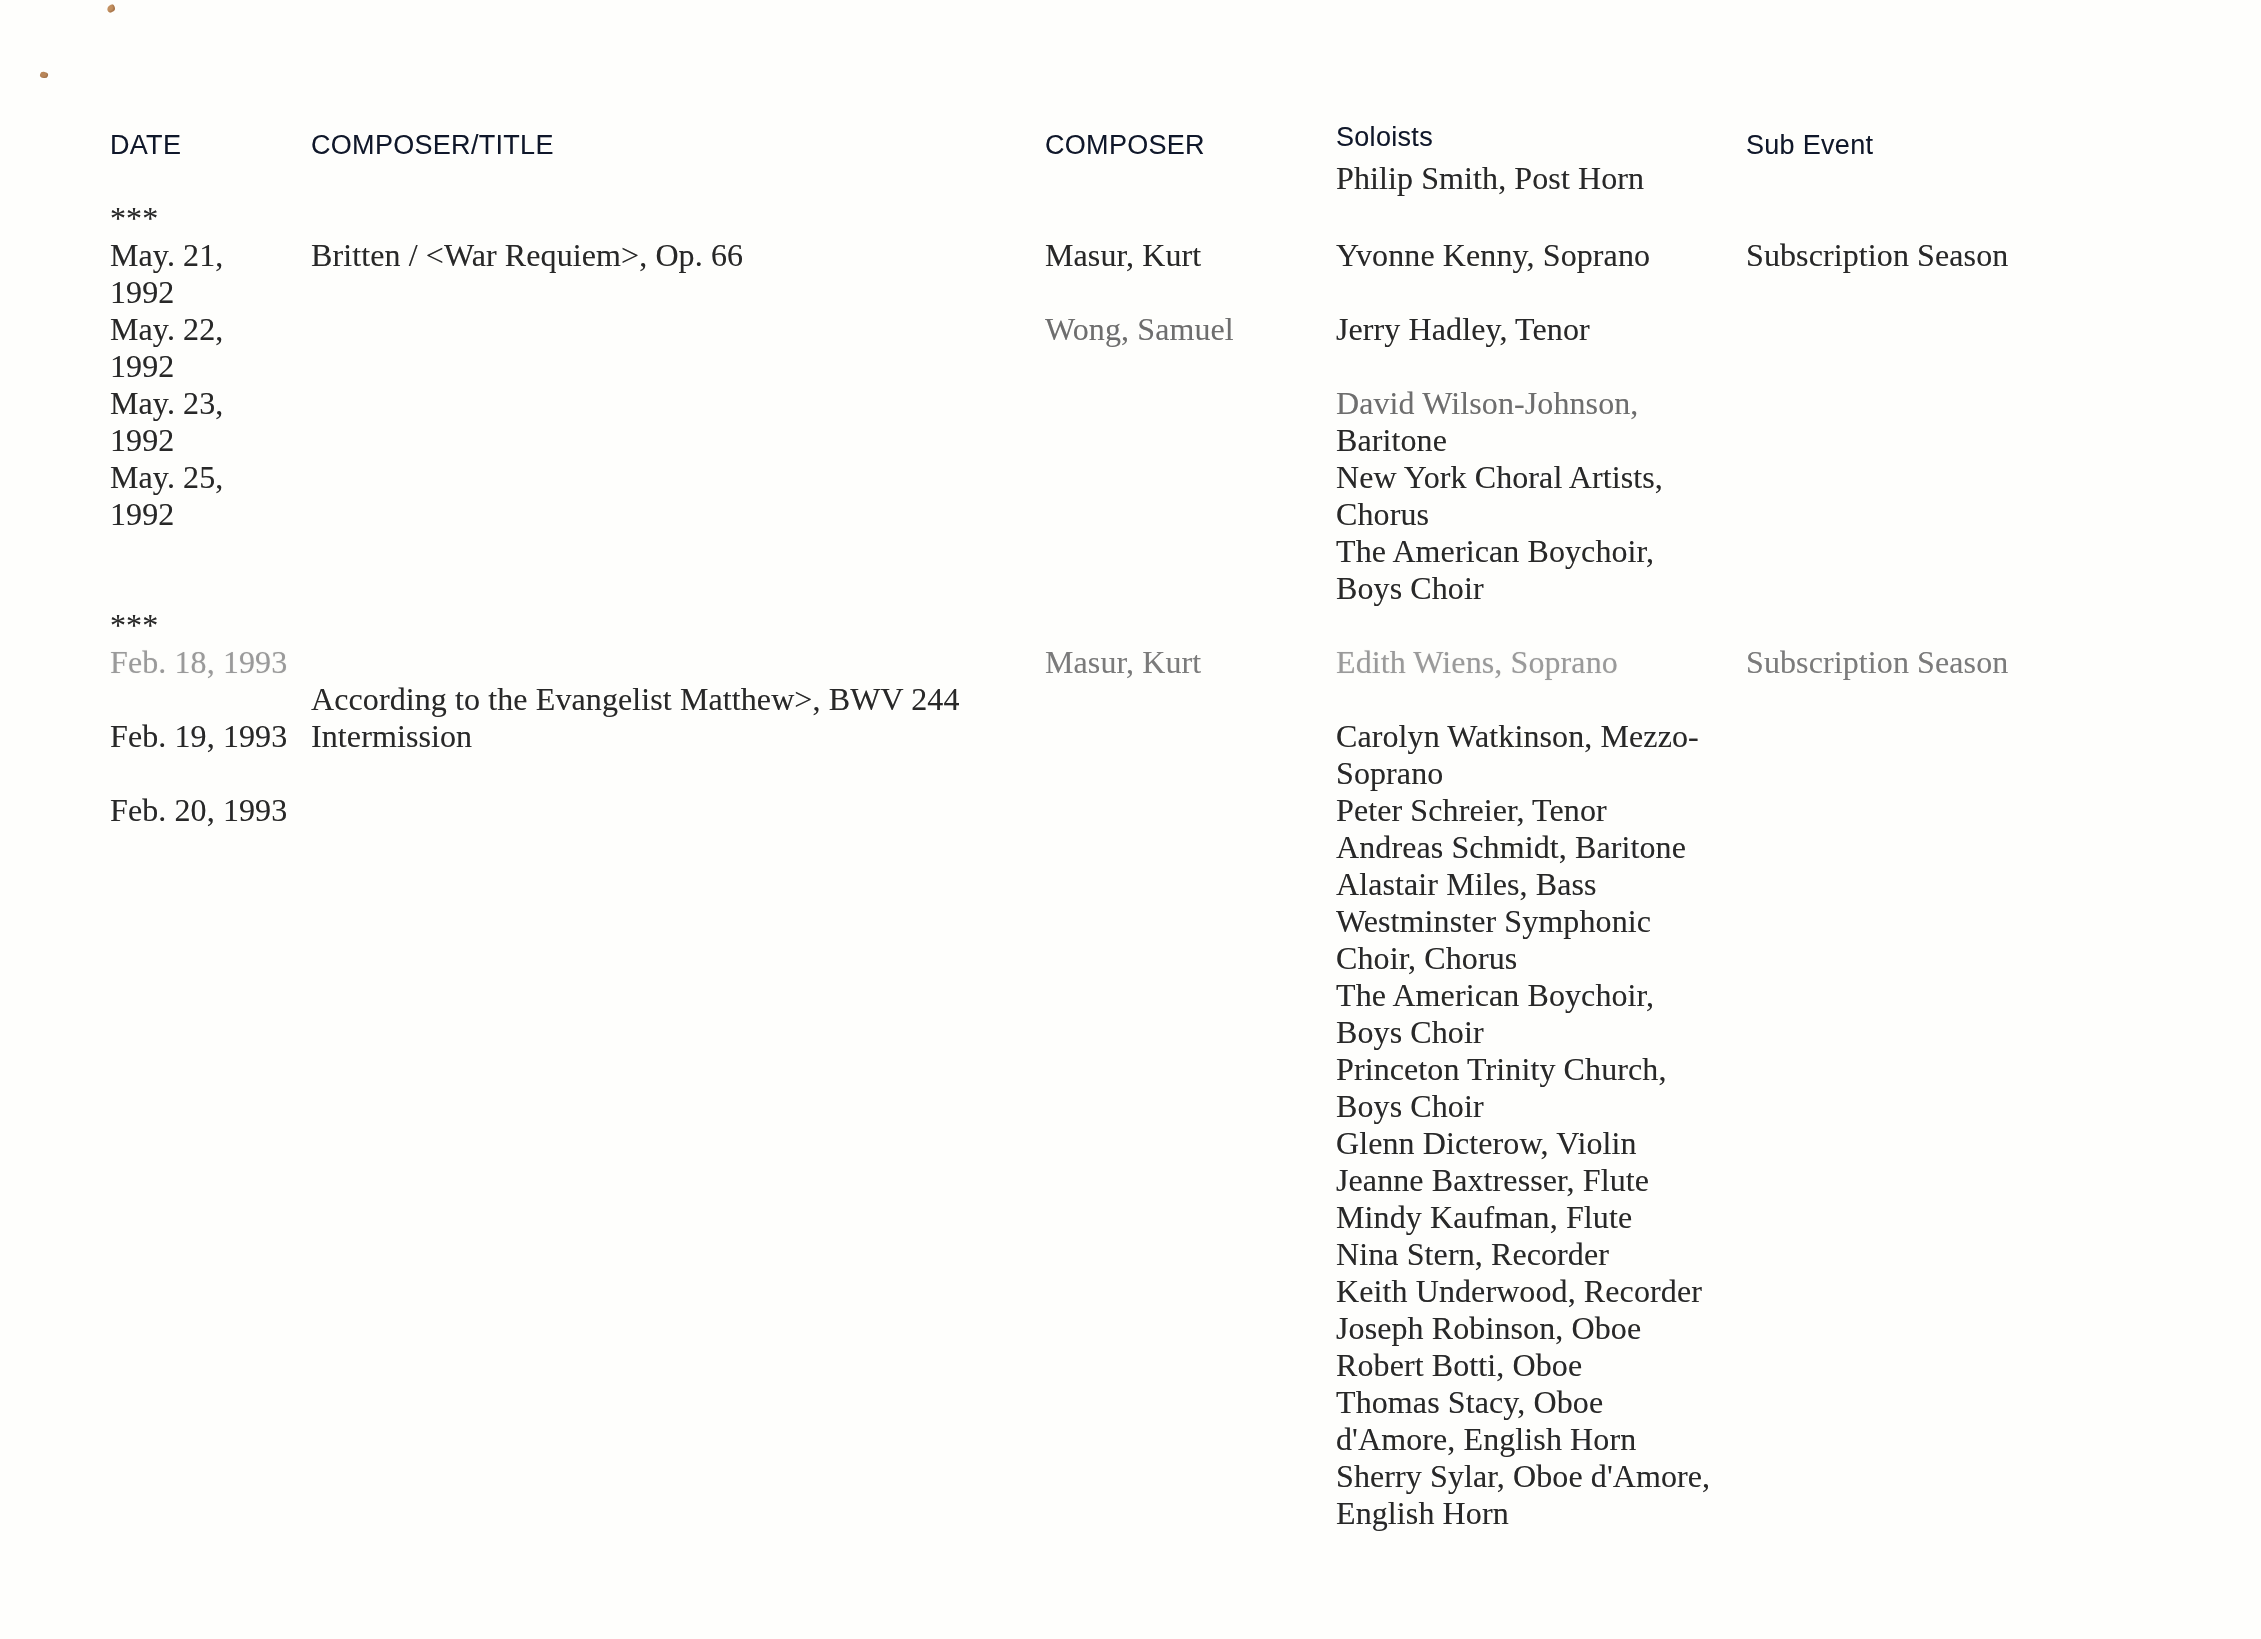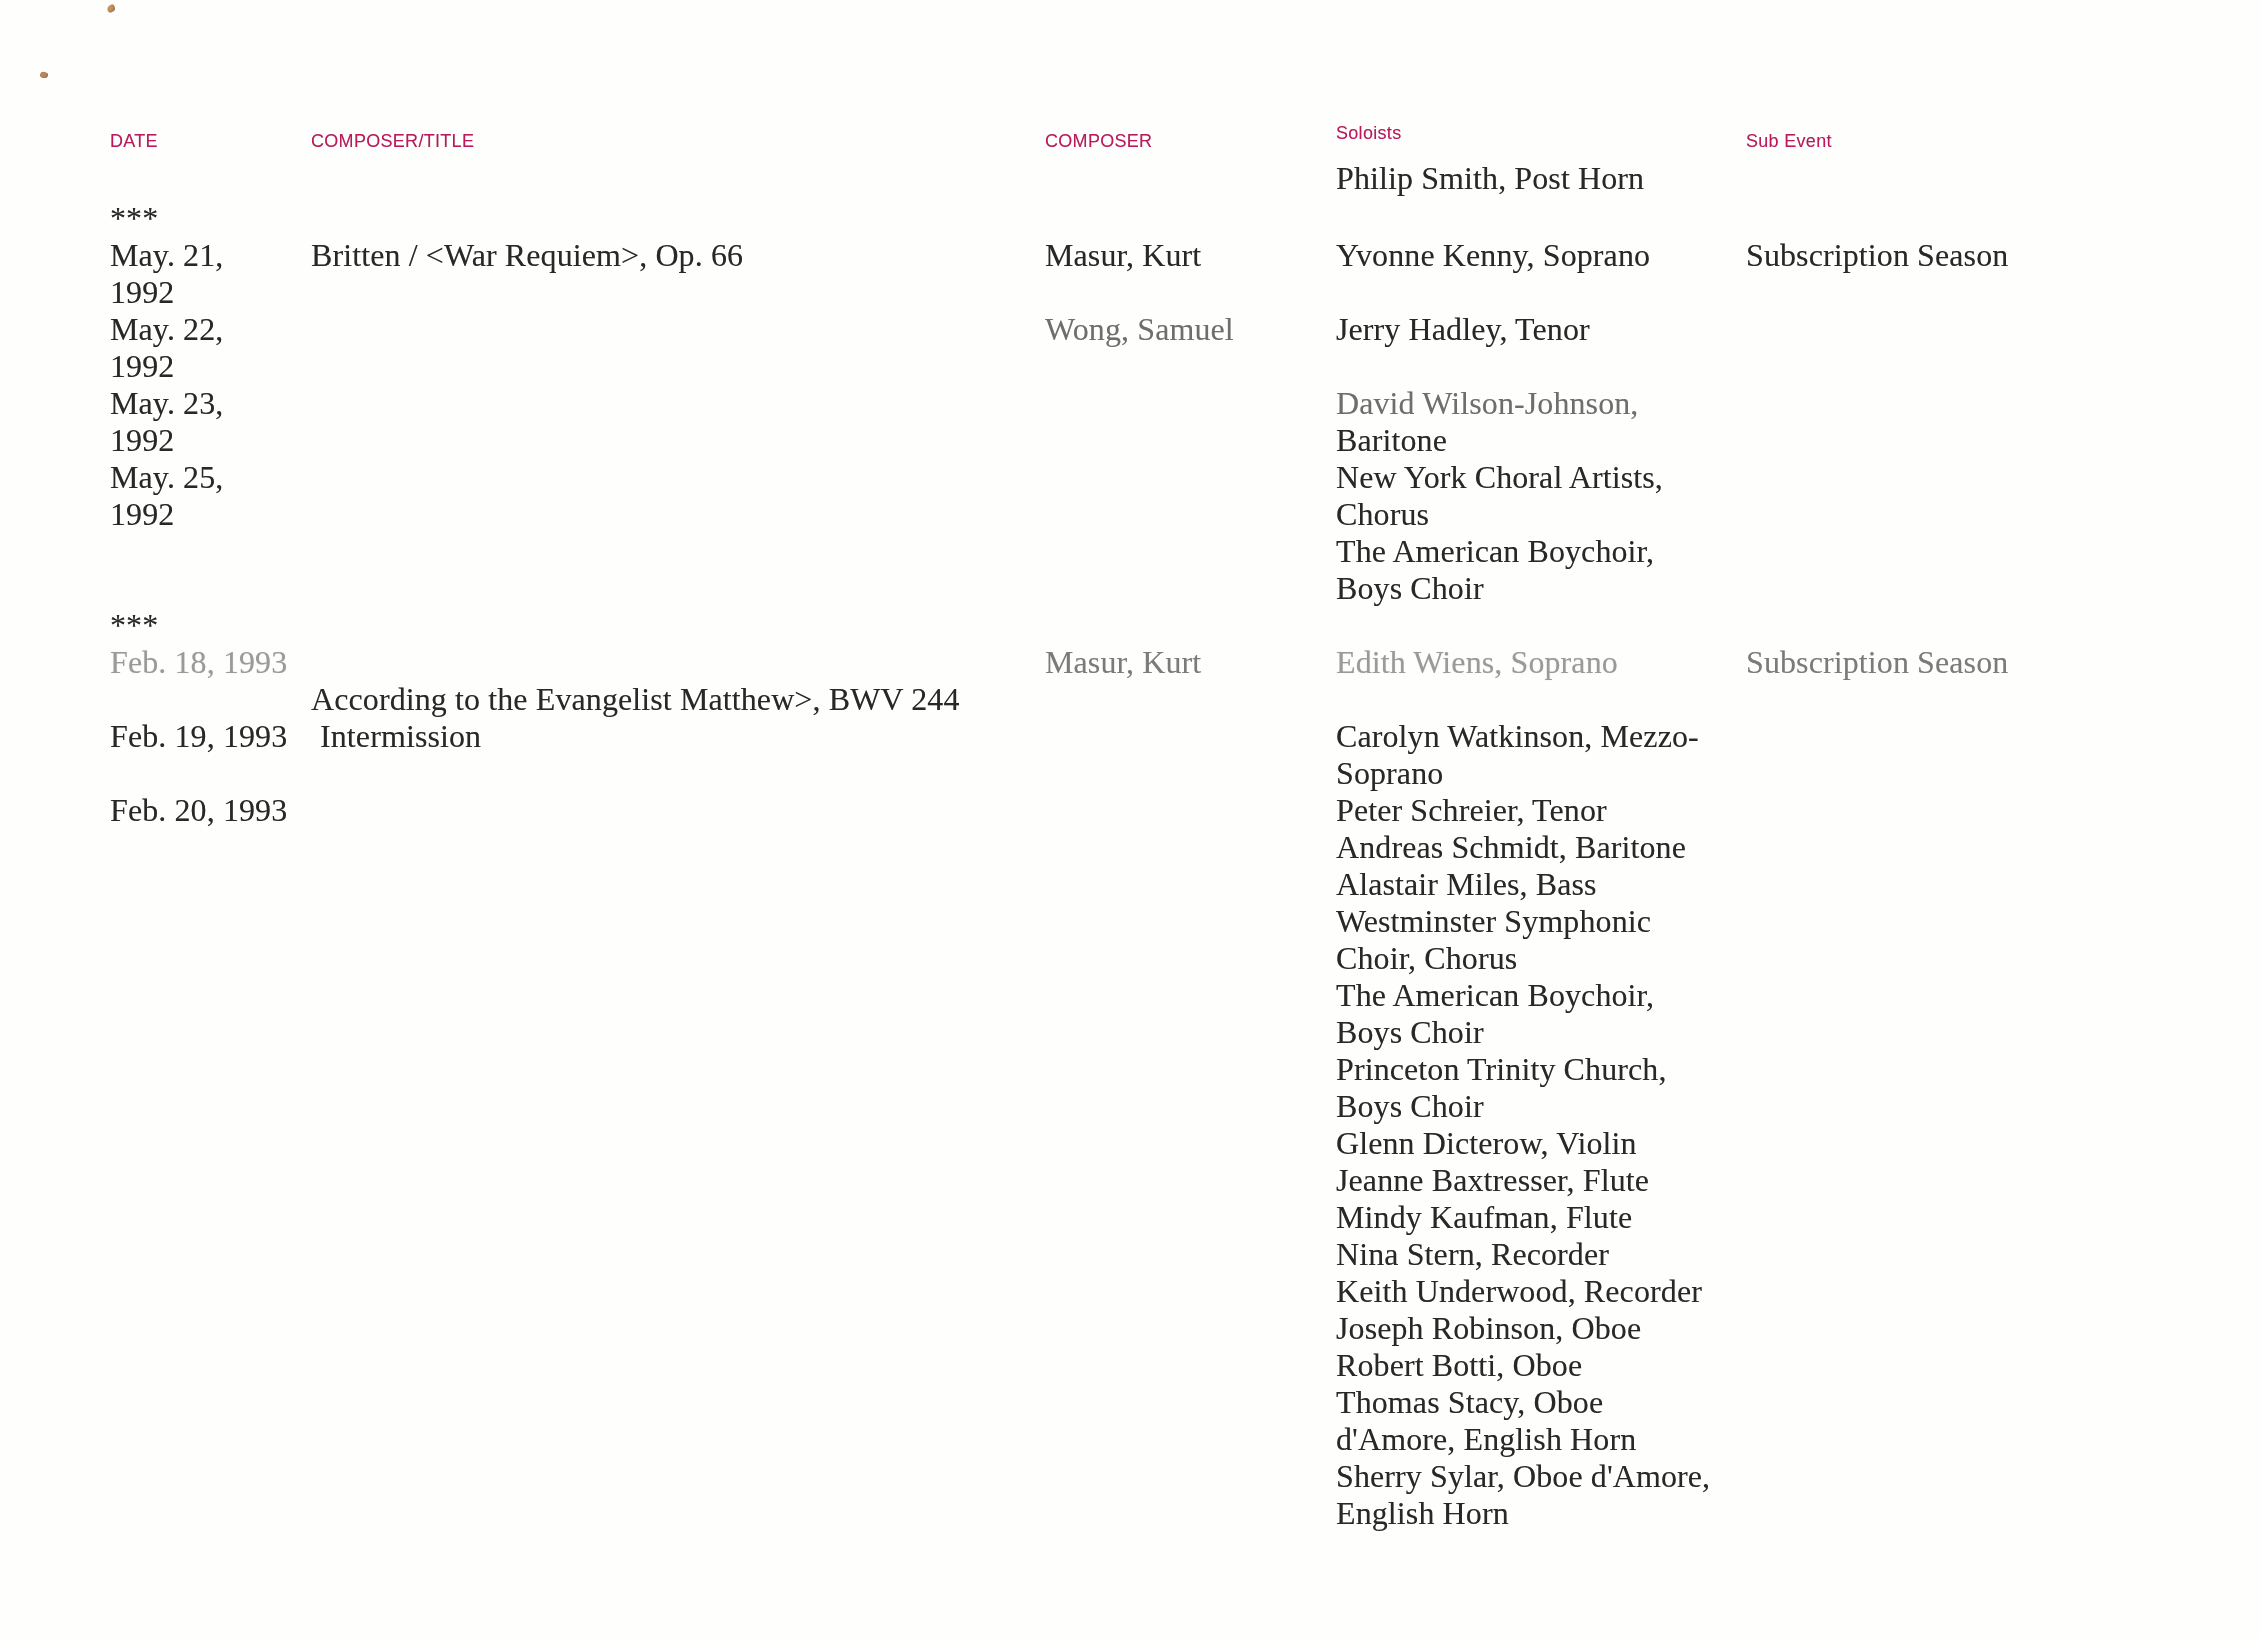--- a/index.html
+++ b/index.html
@@ -22,24 +22,24 @@
     line-height: 37px;
     white-space: pre-line;
     color: #282828;
     letter-spacing: 0.1px;
     text-shadow: 0 0 0.6px rgba(40,40,40,0.35);
   }
   
   .hdr {
     position: absolute;
     font-family: "Liberation Sans", "DejaVu Sans", sans-serif;
-    font-size: 18px;
+    font-size: 27px;
     line-height: 1;
     white-space: nowrap;
-    color: #be185d;
+    color: #0f172a;
     letter-spacing: 0.3px;
     text-shadow: 0 0 0.6px rgba(50,50,50,0.3);
   }
   .tone-dark  { color: #282828; }
   .tone-mid   { color: #6e6e6e; text-shadow: 0 0 0.6px rgba(110,110,110,0.3); }
   .tone-light { color: #9a9a9a; text-shadow: 0 0 1px rgba(154,154,154,0.4); }
   .tone-fade2 { color: #7b7b7b; text-shadow: 0 0 0.6px rgba(123,123,123,0.3); }
   
   .speck {
     position: absolute;
@@ -103,21 +103,21 @@
 
   <div class="t tone-dark" style="left:1746px; top:237px;">Subscription Season</div>
 
   <div class="t tone-dark" style="left:110px; top:607px;">***</div>
 
   <div class="t tone-light" style="left:110px; top:644px;">Feb. 18, 1993</div>
   <div class="t tone-dark" style="left:110px; top:718px;">Feb. 19, 1993</div>
   <div class="t tone-dark" style="left:110px; top:792px;">Feb. 20, 1993</div>
 
   <div class="t tone-dark" style="left:311px; top:681px;">According to the Evangelist Matthew&gt;, BWV 244</div>
-  <div class="t tone-dark" style="left:320px; top:718px;text-align:center;">Intermission</div>
+  <div class="t tone-dark" style="left:311px; top:718px;text-align:center;">Intermission</div>
 
   <div class="t tone-fade2" style="left:1045px; top:644px;">Masur, Kurt</div>
 
   <div class="t tone-light" style="left:1336px; top:644px;">Edith Wiens, Soprano</div>
   <div class="t tone-dark" style="left:1336px; top:718px;">Carolyn Watkinson, Mezzo-
 Soprano
 Peter Schreier, Tenor
 Andreas Schmidt, Baritone
 Alastair Miles, Bass
 Westminster Symphonic

